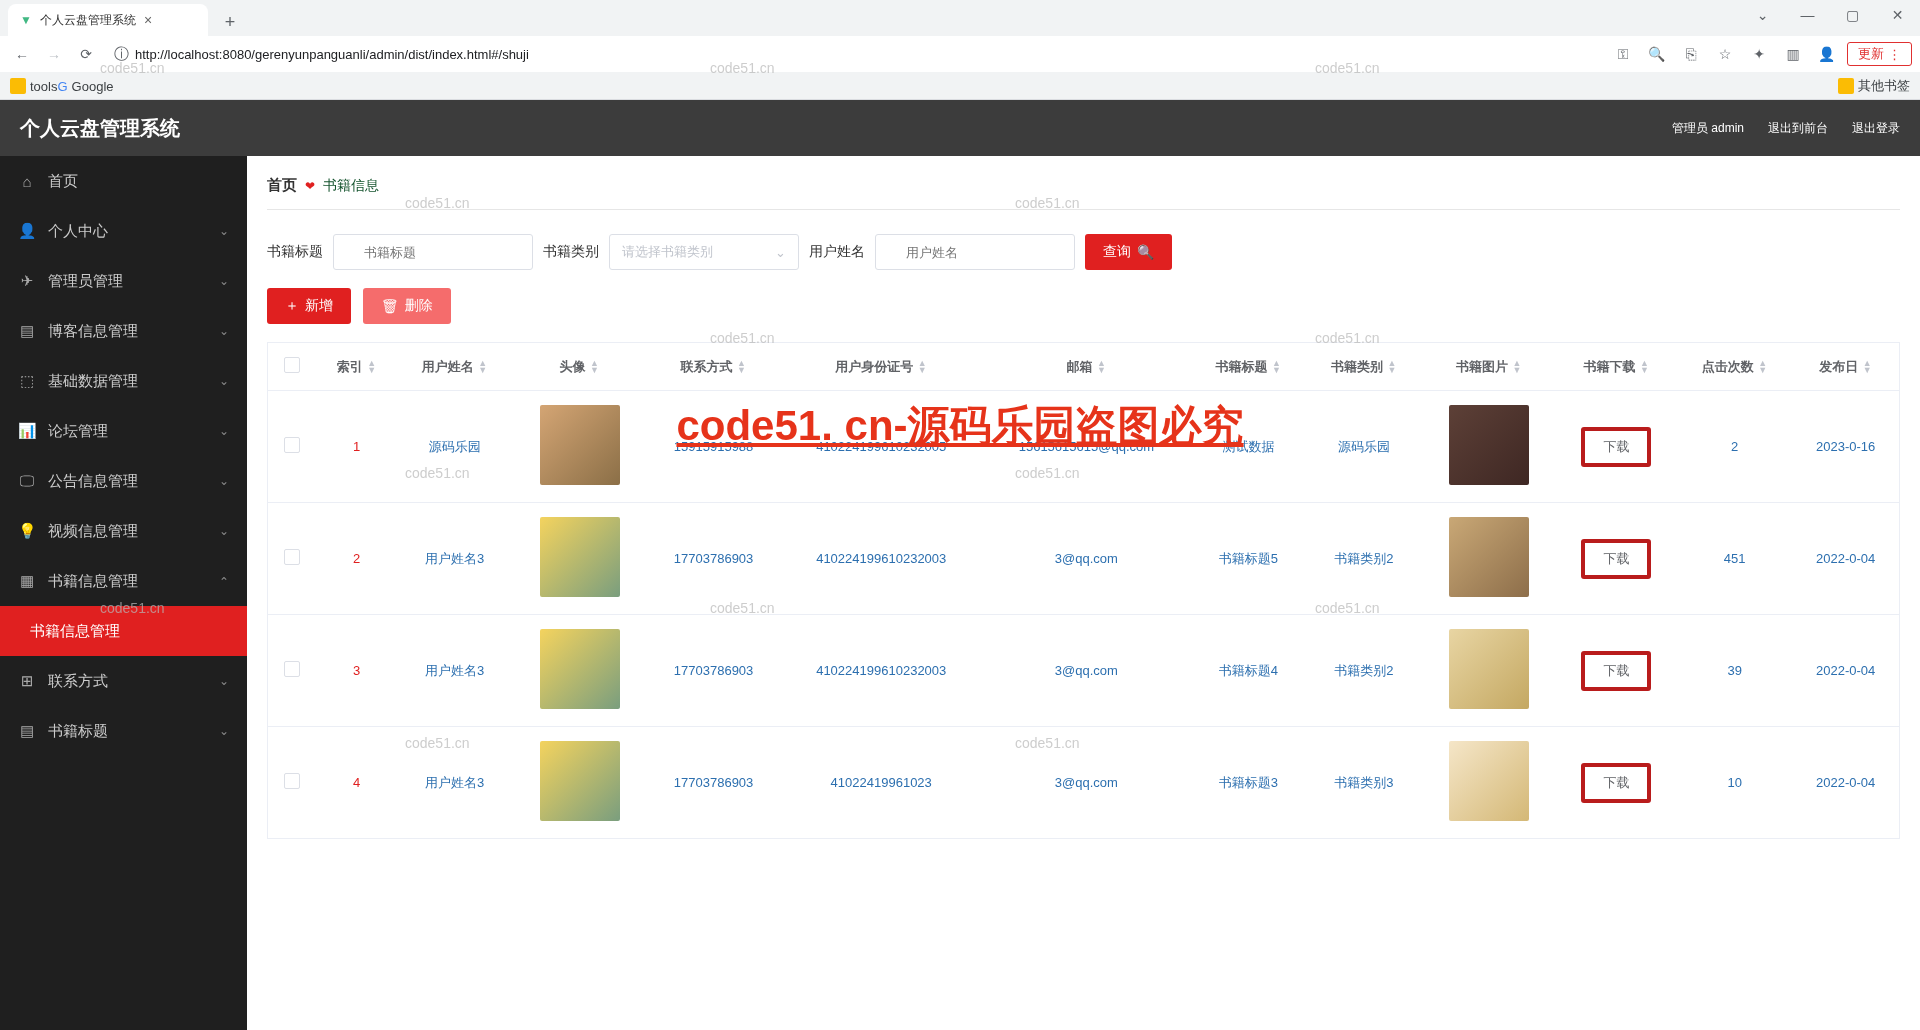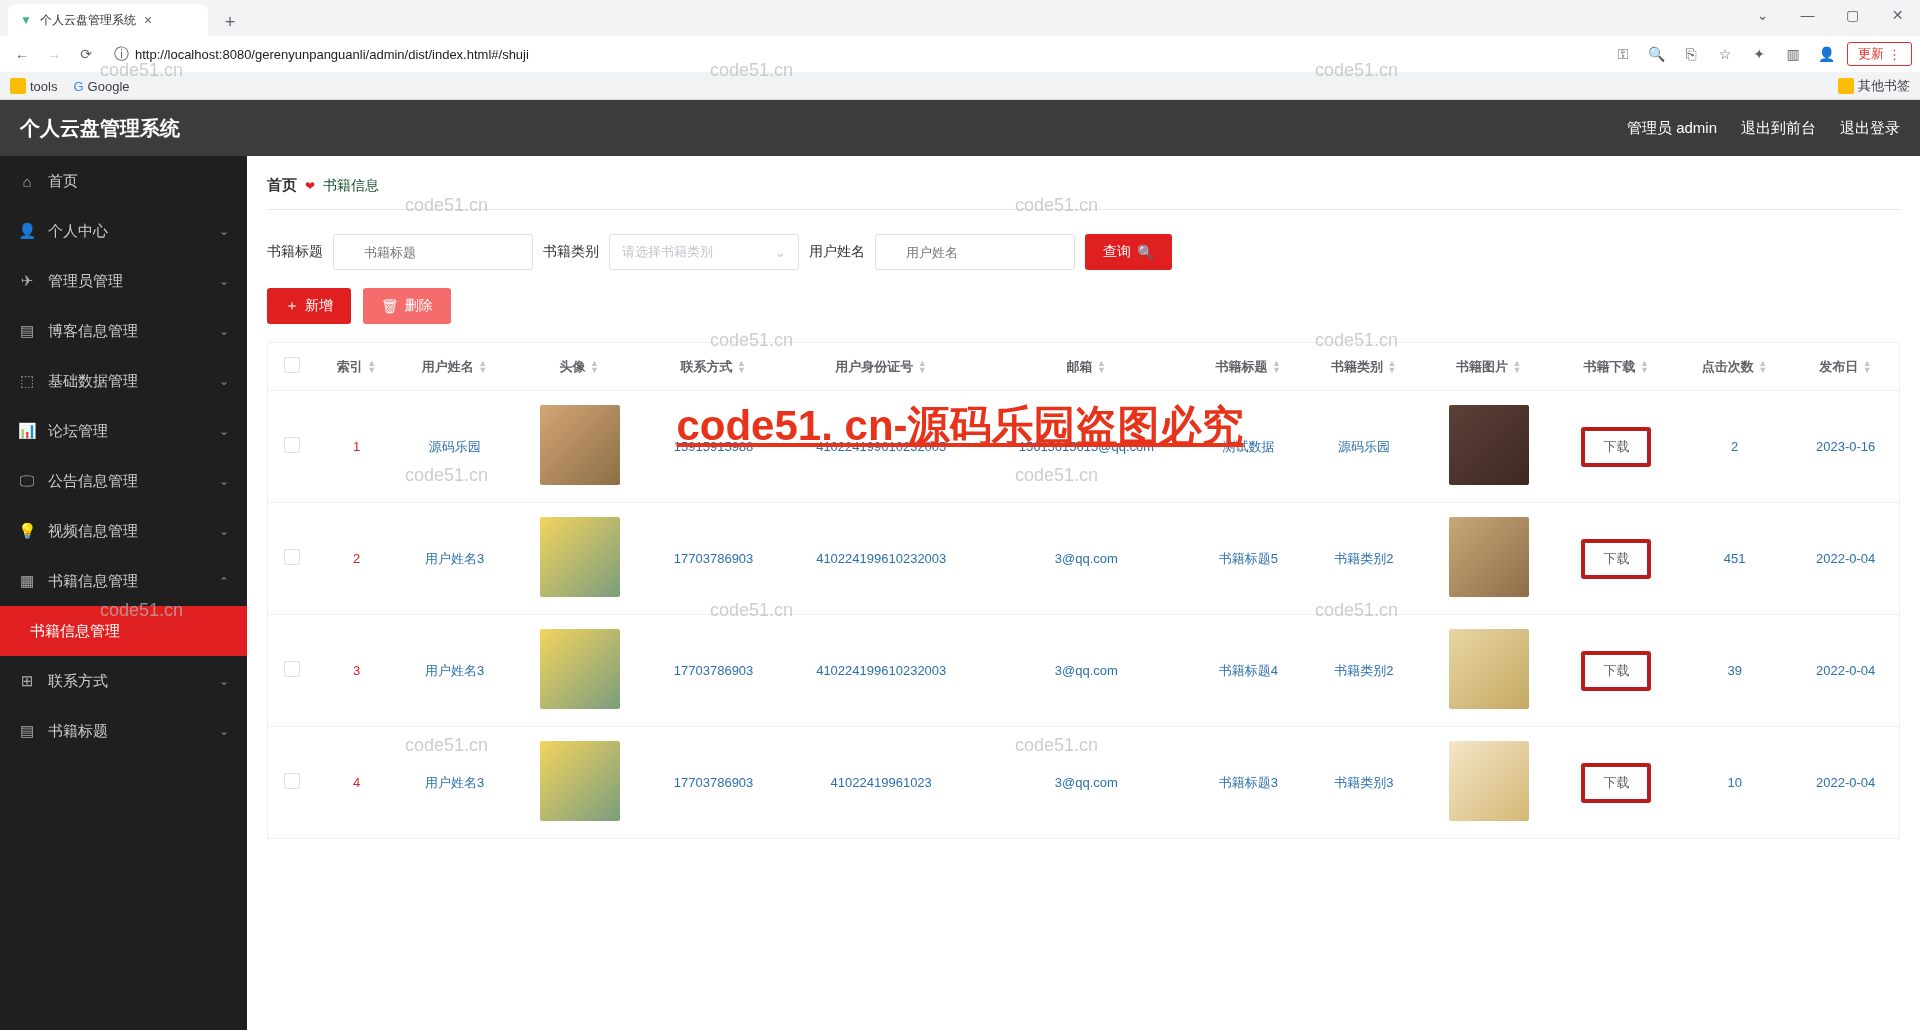--- a/index.html
+++ b/index.html
@@ -14,29 +14,29 @@
 .win-controls { position:absolute; right:0; top:0; display:flex; }
 .win-btn { width:45px; height:30px; display:flex; align-items:center; justify-content:center; color:#5f6368; }
 .addr-bar { height:36px; background:#fff; display:flex; align-items:center; padding:0 8px; gap:4px; }
 .nav-btn { width:28px; height:28px; display:flex; align-items:center; justify-content:center; color:#5f6368; border-radius:50%; }
 .url-box { flex:1; height:28px; display:flex; align-items:center; padding:0 10px; font-size:13px; color:#202124; gap:6px; }
 .url-box .secure { color:#5f6368; font-size:15px; }
 .addr-right { display:flex; align-items:center; gap:6px; }
 .addr-icon { width:28px; height:28px; display:flex; align-items:center; justify-content:center; color:#5f6368; }
 .update-btn { border:1px solid #e03030; color:#e03030; padding:2px 10px; border-radius:3px; font-size:13px; display:flex; align-items:center; gap:4px; }
 .bm-bar { height:28px; display:flex; align-items:center; padding:0 10px; gap:16px; font-size:13px; color:#3c4043; justify-content:space-between; }
-.bm-left, .bm-right { display:flex; align-items:flex-end; gap:16px; }
+.bm-left, .bm-right { display:flex; align-items:flex-end; gap:0; }
 .bm-item { display:flex; align-items:center; gap:4px; }
 .bm-icon-y { width:16px; height:16px; background:#fbbc04; border-radius:2px; }
 
 
 .app { position:absolute; top:100px; left:0; right:0; bottom:0; display:flex; flex-direction:column; }
 .app-header { height:56px; background:#3c3c3c; color:#fff; display:flex; align-items:center; padding:0 20px; justify-content:space-between; }
 .app-title { font-size:20px; font-weight:bold; }
-.header-right { display:flex; gap:24px; font-size:15px; }
+.header-right { display:flex; gap:24px; font-size:12px; }
 .header-right span { cursor:pointer; }
 
 .app-body { flex:1; display:flex; overflow:hidden; }
 .sidebar { width:247px; background:#1f1f1f; color:#ccc; overflow-y:auto; }
 .menu-item { height:50px; display:flex; align-items:center; padding:0 18px; gap:12px; cursor:pointer; position:relative; }
 .menu-icon { width:18px; font-size:15px; text-align:center; color:#aaa; }
 .menu-label { flex:1; font-size:15px; }
 .menu-caret { font-size:12px; color:#888; }
 .menu-item.active-parent { background:#1f1f1f; }
 .menu-item.active-parent .menu-caret { transform:rotate(180deg); }
@@ -71,21 +71,21 @@
 .chk { width:16px; height:16px; border:1px solid #dcdfe6; border-radius:2px; display:inline-block; }
 .avatar-img, .book-img { width:80px; height:80px; background:linear-gradient(135deg,#d4a574 0%,#8b6f47 100%); border-radius:2px; display:inline-block; }
 .book-img.b1 { background:linear-gradient(135deg,#5d4037,#3e2723); }
 .book-img.b2 { background:linear-gradient(135deg,#c9a876,#8d6e4a); }
 .book-img.b3 { background:linear-gradient(135deg,#e8d5a3,#c4a862); }
 .book-img.b4 { background:linear-gradient(135deg,#f5e6c8,#d4b876); }
 .avatar-img.a2, .avatar-img.a3, .avatar-img.a4 { background:linear-gradient(135deg,#f4d35e,#7a9e7e); }
 .dl-btn { background:#fff; border:4px solid #b91c1c; color:#606266; padding:7px 18px; border-radius:3px; font-size:13px; cursor:pointer; }
 
 
-.wm { position:absolute; color:#b8b8b8; font-size:18px; pointer-events:none; z-index:5; opacity:0.7;text-align:right; }
+.wm { position:absolute; color:#b8b8b8; font-size:14px; pointer-events:none; z-index:5; opacity:0.7;text-align:right; }
 .wm-big { position:absolute; color:#e6331a; font-size:42px; font-weight:bold; pointer-events:none; z-index:10; left:50%; transform:translateX(-50%); white-space:nowrap;text-decoration:underline; }
 </style>
 </head>
 <body>
 
 <div class="browser-chrome">
   <div class="tab-strip">
     <div class="tab">
       <span style="color:#41b883">▼</span>
       <span>个人云盘管理系统</span>

